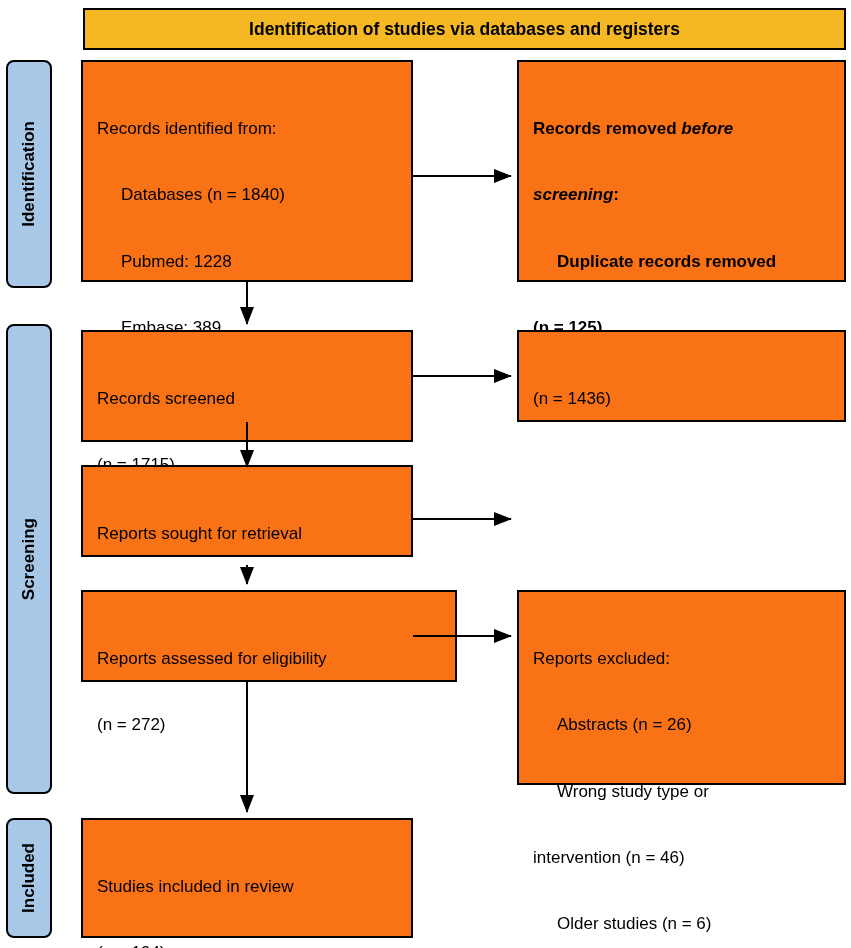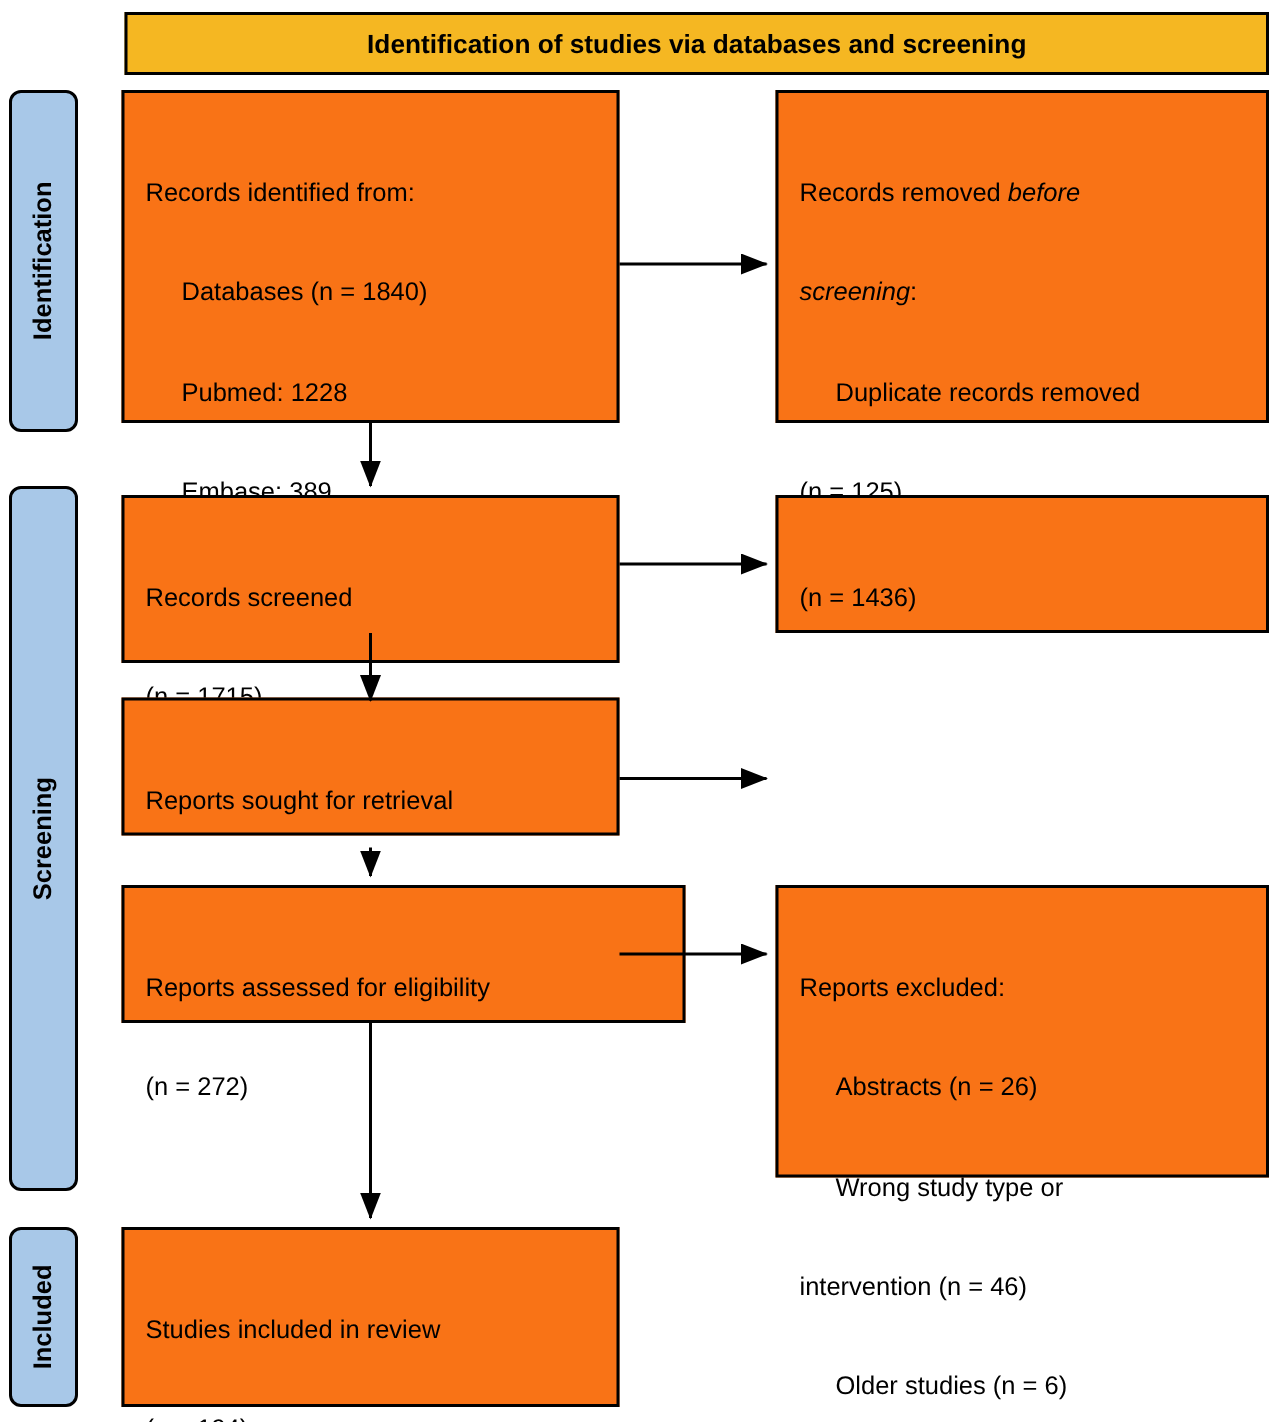--- a/index.html
+++ b/index.html
@@ -63,21 +63,21 @@
     width: 851px; height: 948px;
     pointer-events: none;
   }
 </style>
 </head>
 <body>
 
 <div id="diagram">
 
   <div class="header-bar" style="left:83px; top:8px; width:763px; height:42px;">
-    <span>Identification of studies via databases and screening</span>
+    <span>Identification of studies via databases and registers</span>
   </div>
 
   <div class="stage-label" style="left:6px; top:60px; width:46px; height:228px;">
     <span>Identification</span>
   </div>
 
   <div class="stage-label" style="left:6px; top:324px; width:46px; height:470px;">
     <span>Screening</span>
   </div>
 
@@ -86,21 +86,21 @@
   </div>
 
   <div class="box" style="left:81px; top:60px; width:332px; height:222px;">
     <div>Records identified from:</div>
     <div><span class="indent"></span><span>Databases (n = 1840)</span></div>
     <div><span class="indent"></span><span>Pubmed: 1228</span></div>
     <div><span class="indent"></span><span>Embase: 389</span></div>
     <div><span class="indent"></span><span>BVS: 64</span></div>
   </div>
 
-  <div class="box" style="left:517px; top:60px; width:329px; height:222px;">
+  <div class="box" style="left:517px; top:60px; width:329px; height:222px;font-weight:bold;">
     <div><span>Records removed </span><span class="ital">before</span></div>
     <div><span class="ital">screening</span><span>:</span></div>
     <div><span class="indent"></span><span>Duplicate records removed</span></div>
     <div><span>(n = 125)</span></div>
   </div>
 
   <div class="box" style="left:81px; top:330px; width:332px; height:112px;">
     <div>Records screened</div>
     <div>(n = 1715)</div>
   </div>

